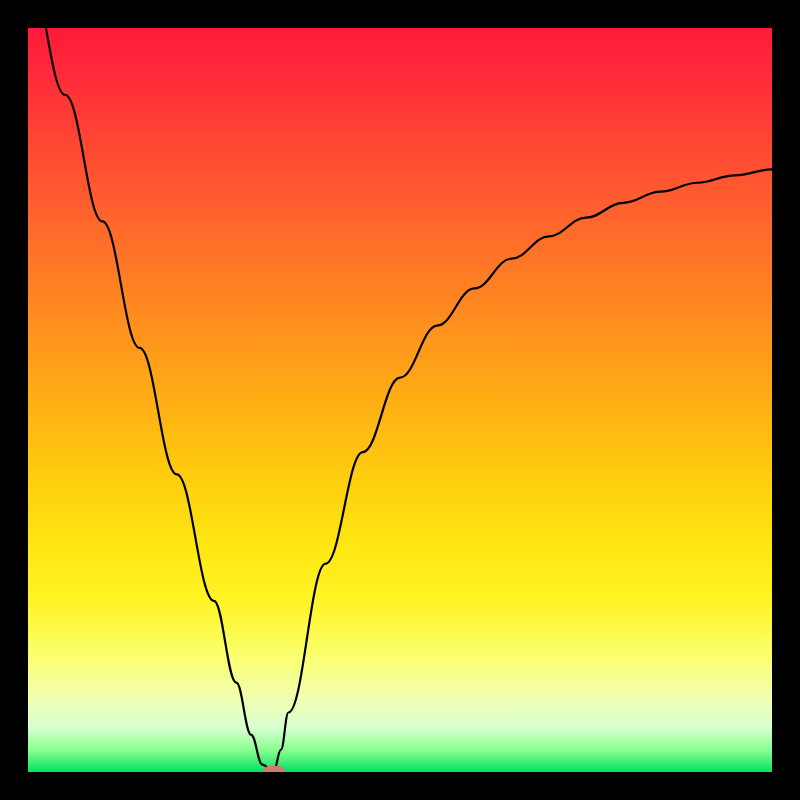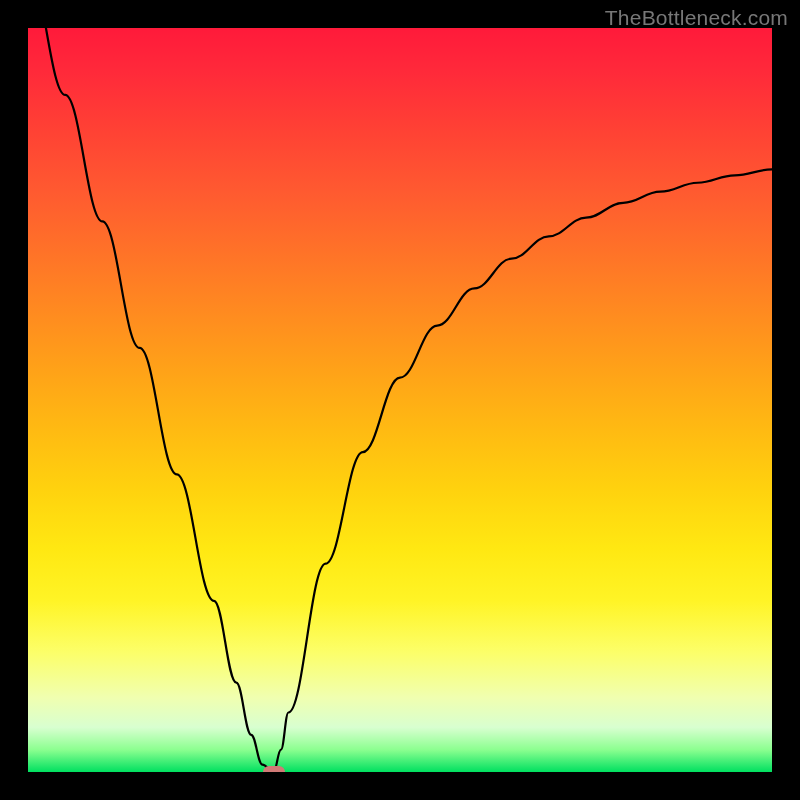--- a/index.html
+++ b/index.html
@@ -82,14 +82,13 @@
 <body>
 
 <div class="frame">
   <div class="plot-area">
     <div class="gradient"></div>
     <svg class="curve-svg" viewBox="0 0 744 744" preserveAspectRatio="none">
       <path id="curve" class="curve-path" d="M 0.00 -59.52 C 14.88 -59.52 22.32 66.96 37.20 66.96 C 52.08 66.96 59.52 193.44 74.40 193.44 C 89.28 193.44 96.72 319.92 111.60 319.92 C 126.48 319.92 133.92 446.40 148.80 446.40 C 163.68 446.40 171.12 572.88 186.00 572.88 C 194.93 572.88 199.39 654.72 208.32 654.72 C 214.27 654.72 217.25 706.80 223.20 706.80 C 227.66 706.80 229.90 736.56 234.36 736.56 C 238.82 736.56 241.06 744.00 245.52 744.00 C 248.50 744.00 249.98 721.68 252.96 721.68 C 255.94 721.68 257.42 684.48 260.40 684.48 C 275.28 684.48 282.72 535.68 297.60 535.68 C 312.48 535.68 319.92 424.08 334.80 424.08 C 349.68 424.08 357.12 349.68 372.00 349.68 C 386.88 349.68 394.32 297.60 409.20 297.60 C 424.08 297.60 431.52 260.40 446.40 260.40 C 461.28 260.40 468.72 230.64 483.60 230.64 C 498.48 230.64 505.92 208.32 520.80 208.32 C 535.68 208.32 543.12 189.72 558.00 189.72 C 572.88 189.72 580.32 174.84 595.20 174.84 C 610.08 174.84 617.52 163.68 632.40 163.68 C 647.28 163.68 654.72 154.75 669.60 154.75 C 684.48 154.75 691.92 147.31 706.80 147.31 C 721.68 147.31 729.12 141.36 744.00 141.36"></path>
     </svg>
     <div id="marker" class="marker" style="left: 245.52px; top: 744px;"></div>
   </div>
-  <div class="watermark">TheBottleneck.com</div>
 </div>
 
 </body></html>

